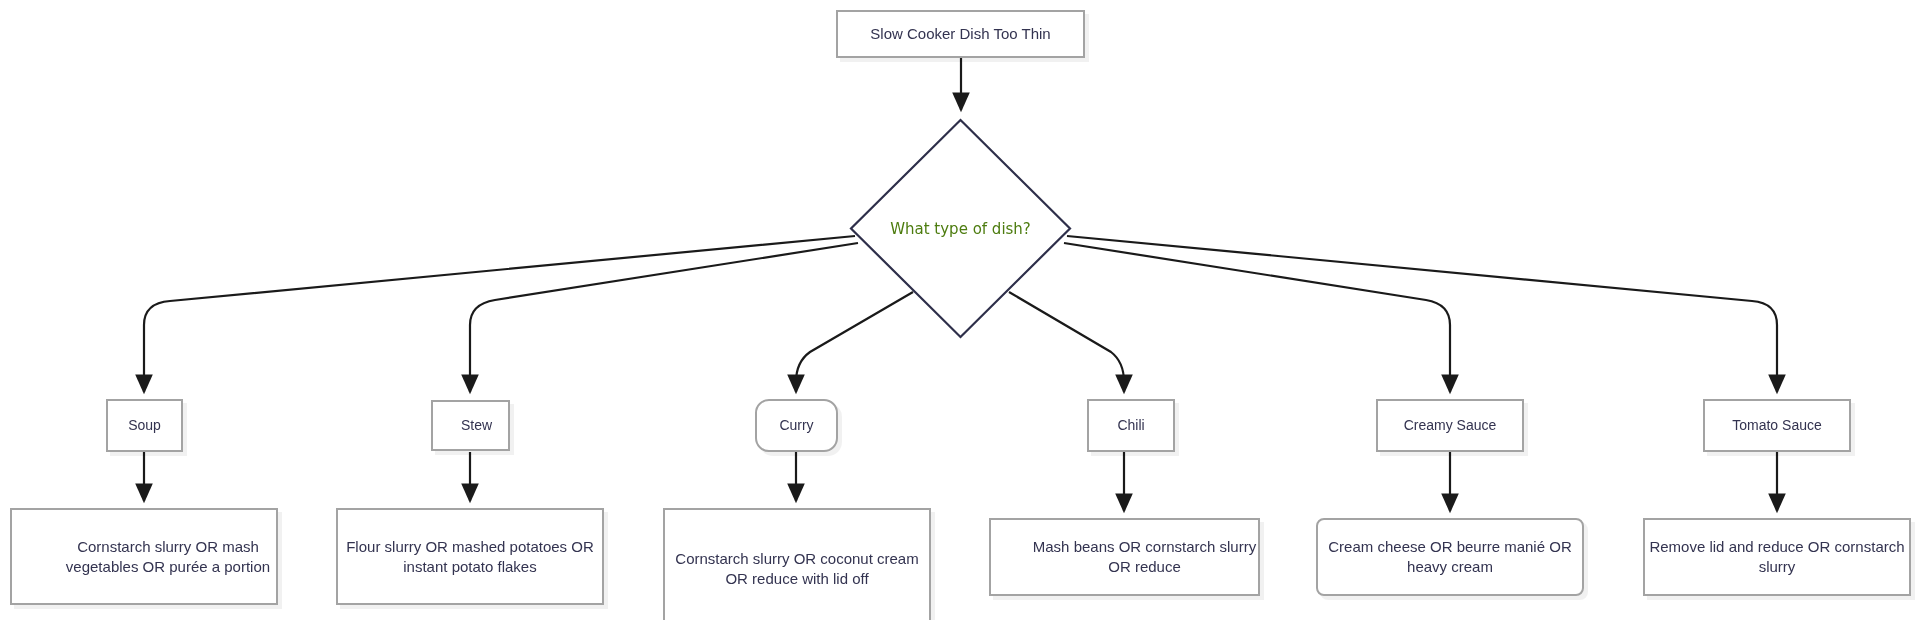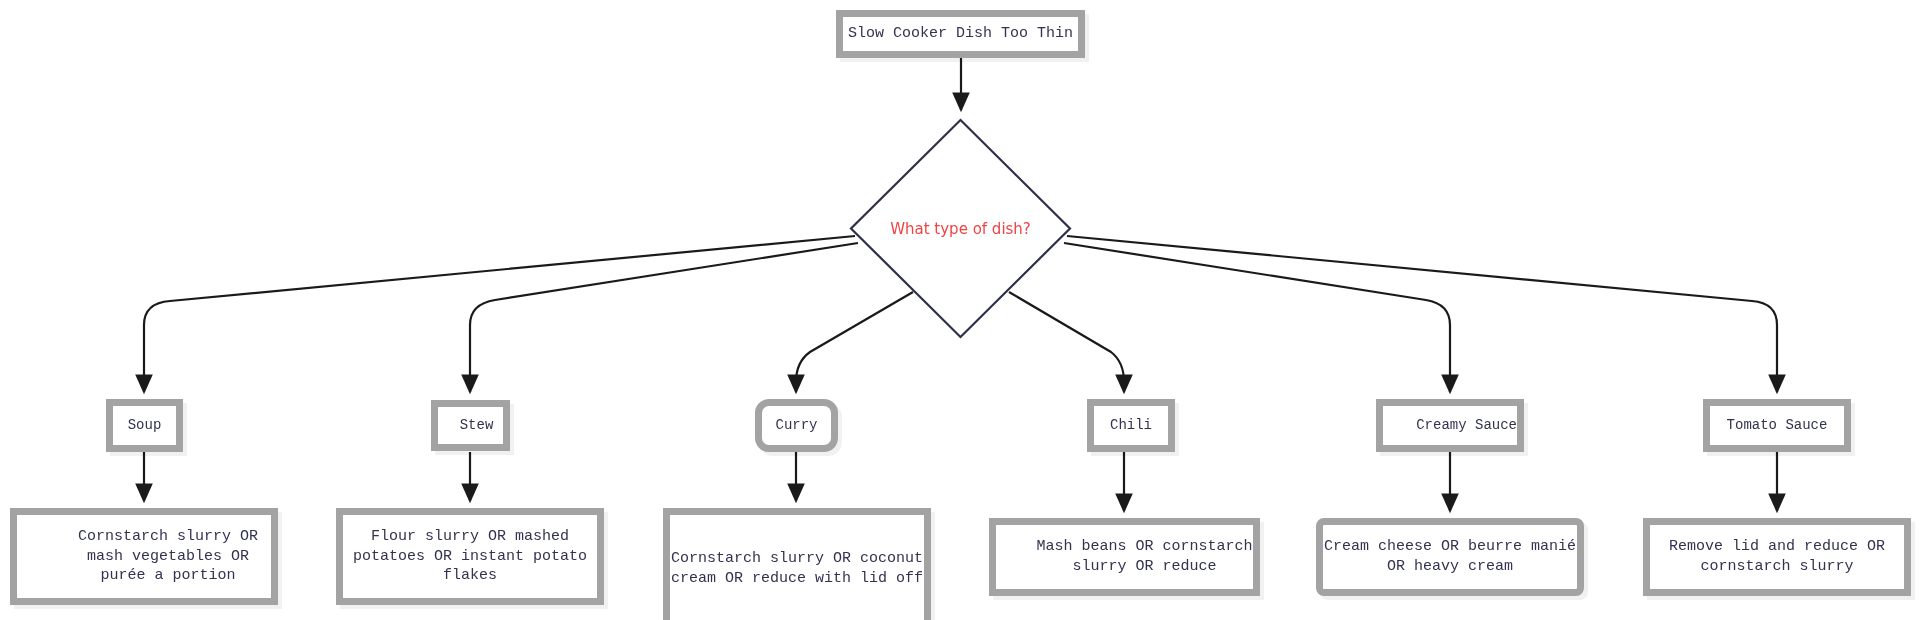--- a/index.html
+++ b/index.html
@@ -24,29 +24,29 @@
     left: 0;
     top: 0;
     width: 1920px;
     height: 620px;
     pointer-events: none;
   }
   .node {
     position: absolute;
     box-sizing: border-box;
     background: #ffffff;
-    border: 7px solid #a3a3a3;
+    border: 2px solid #a3a3a3;
     color: #333350;
     display: flex;
     align-items: center;
     justify-content: center;
     text-align: center;
     line-height: 1.33;
     box-shadow: 4px 4px 0 0 rgba(0,0,0,0.055);
-    font-family: Liberation Mono, monospace;
+    font-family: Liberation Sans, sans-serif;
   }
   .node-label {
     display: block;
     width: 100%;
     white-space: pre-line;
   }
   .node.root      { font-size: 15px; }
   .node.branch    { font-size: 14px; }
   .node.result    { font-size: 15px; }
 
@@ -61,21 +61,21 @@
   .decision-text {
     position: absolute;
     left: 0;
     top: 0;
     width: 100%;
     height: 100%;
     display: flex;
     align-items: center;
     justify-content: center;
     font-size: 15px;
-    color: #ef4444;
+    color: #4d7c0f;
     font-family: "DejaVu Sans", "Liberation Sans", sans-serif;
     pointer-events: none;
   }
 </style>
 </head>
 <body>
 
 <div id="flowchart">
 
   <svg id="edges" viewBox="0 0 1920 620" width="1920" height="620" xmlns="http://www.w3.org/2000/svg">
@@ -127,21 +127,21 @@
   </div>
   <div class="node branch" style="left:431px; top:400px; width:79px; height:51px;padding-left:12px;">
     <span class="node-label">Stew</span>
   </div>
   <div class="node branch" style="left:755px; top:399px; width:83px; height:53px;border-radius:14px;">
     <span class="node-label">Curry</span>
   </div>
   <div class="node branch" style="left:1087px; top:399px; width:88px; height:53px;">
     <span class="node-label">Chili</span>
   </div>
-  <div class="node branch" style="left:1376px; top:399px; width:148px; height:53px;text-align:right;">
+  <div class="node branch" style="left:1376px; top:399px; width:148px; height:53px;">
     <span class="node-label">Creamy Sauce</span>
   </div>
   <div class="node branch" style="left:1703px; top:399px; width:148px; height:53px;">
     <span class="node-label">Tomato Sauce</span>
   </div>
 
   <div class="node result" style="left:10px; top:508px; width:268px; height:97px;padding-left:48px;">
     <span class="node-label">Cornstarch slurry OR mash vegetables OR purée a portion</span>
   </div>
   <div class="node result" style="left:336px; top:508px; width:268px; height:97px;">

